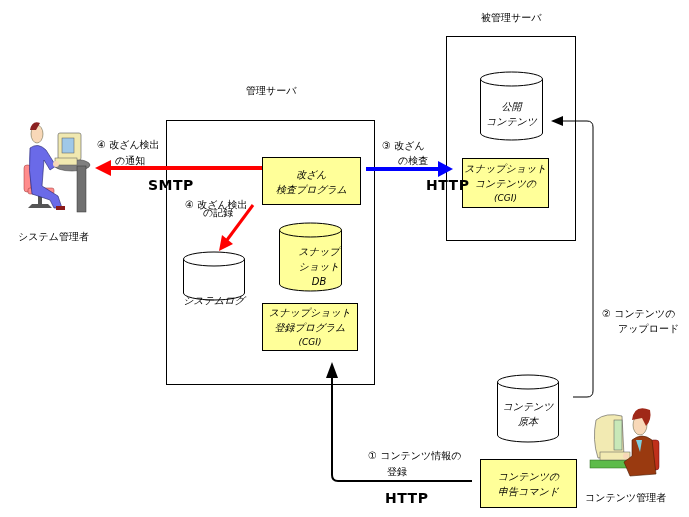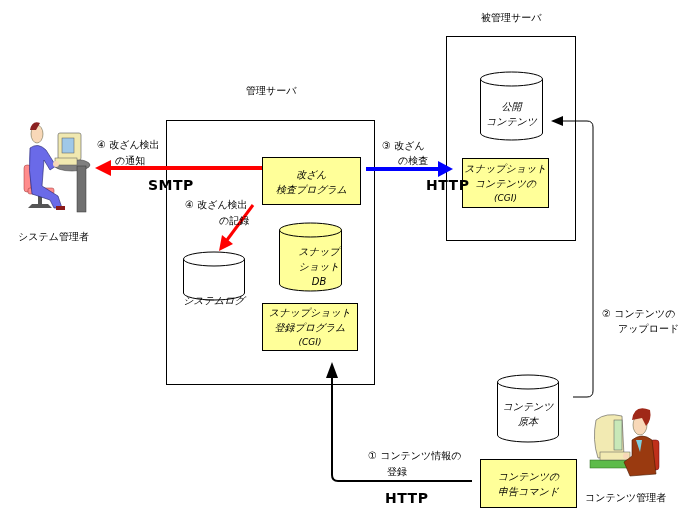--- a/index.html
+++ b/index.html
@@ -150,21 +150,21 @@
 <div class="box-text" style="left:480px; top:460px; width:97px; height:48px;">
   <span class="ln">コンテンツの</span>
   <span class="ln">申告コマンド</span>
 </div>
 
 <div class="t" style="left:97px; top:138px;">④ 改ざん検出</div>
 <div class="t" style="left:115px; top:154px;">の通知</div>
 <div class="t proto" style="left:120px; top:179px;">SMTP</div>
 
 <div class="t" style="left:185px; top:198px;">④ 改ざん検出</div>
-<div class="t" style="left:203px; top:214px;margin-left:16px;">の記録</div>
+<div class="t" style="left:203px; top:206px;">の記録</div>
 
 <div class="t" style="left:382px; top:139px;">③ 改ざん</div>
 <div class="t" style="left:398px; top:154px;">の検査</div>
 <div class="t proto" style="left:398px; top:179px;">HTTP</div>
 
 <div class="t" style="left:602px; top:307px;">② コンテンツの</div>
 <div class="t" style="left:618px; top:322px;">アップロード</div>
 
 <div class="t" style="left:368px; top:449px;">① コンテンツ情報の</div>
 <div class="t" style="left:387px; top:465px;">登録</div>

